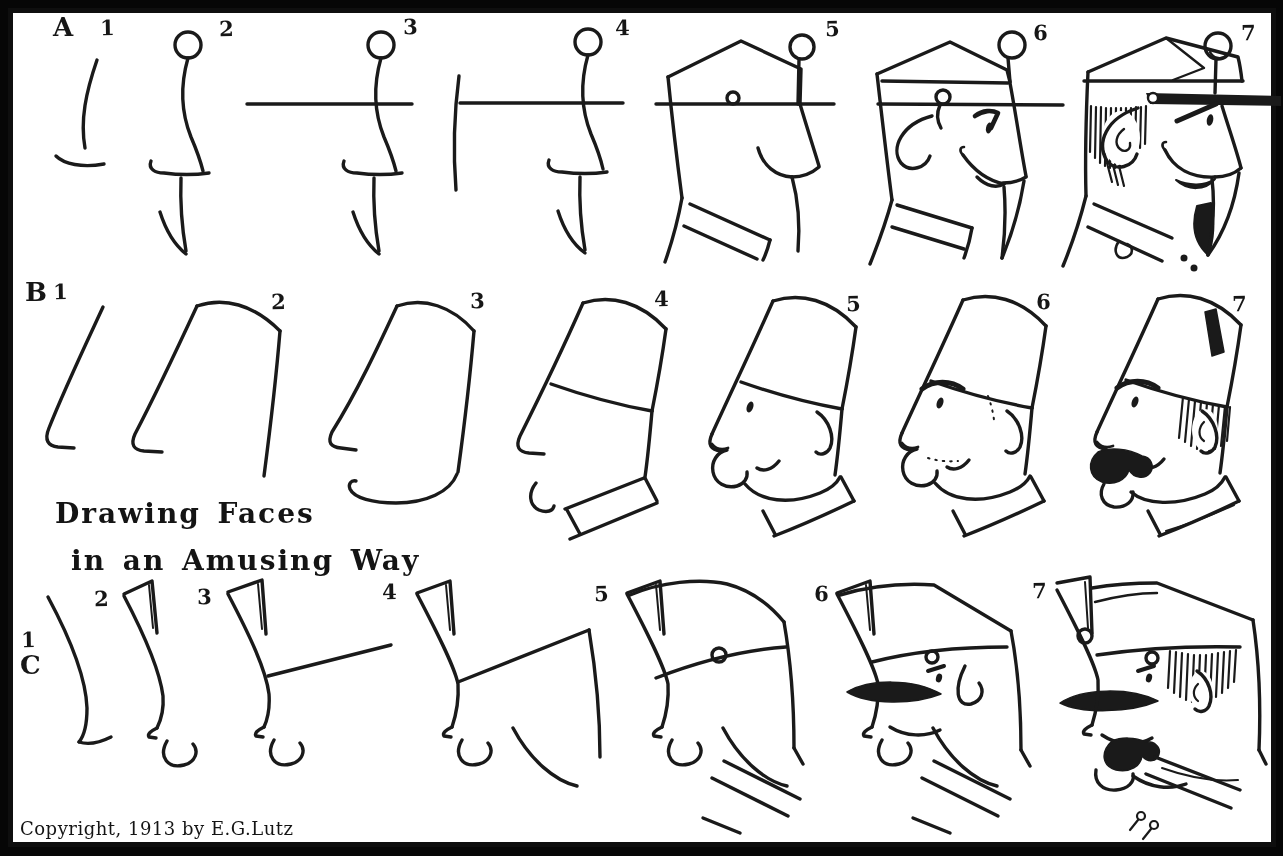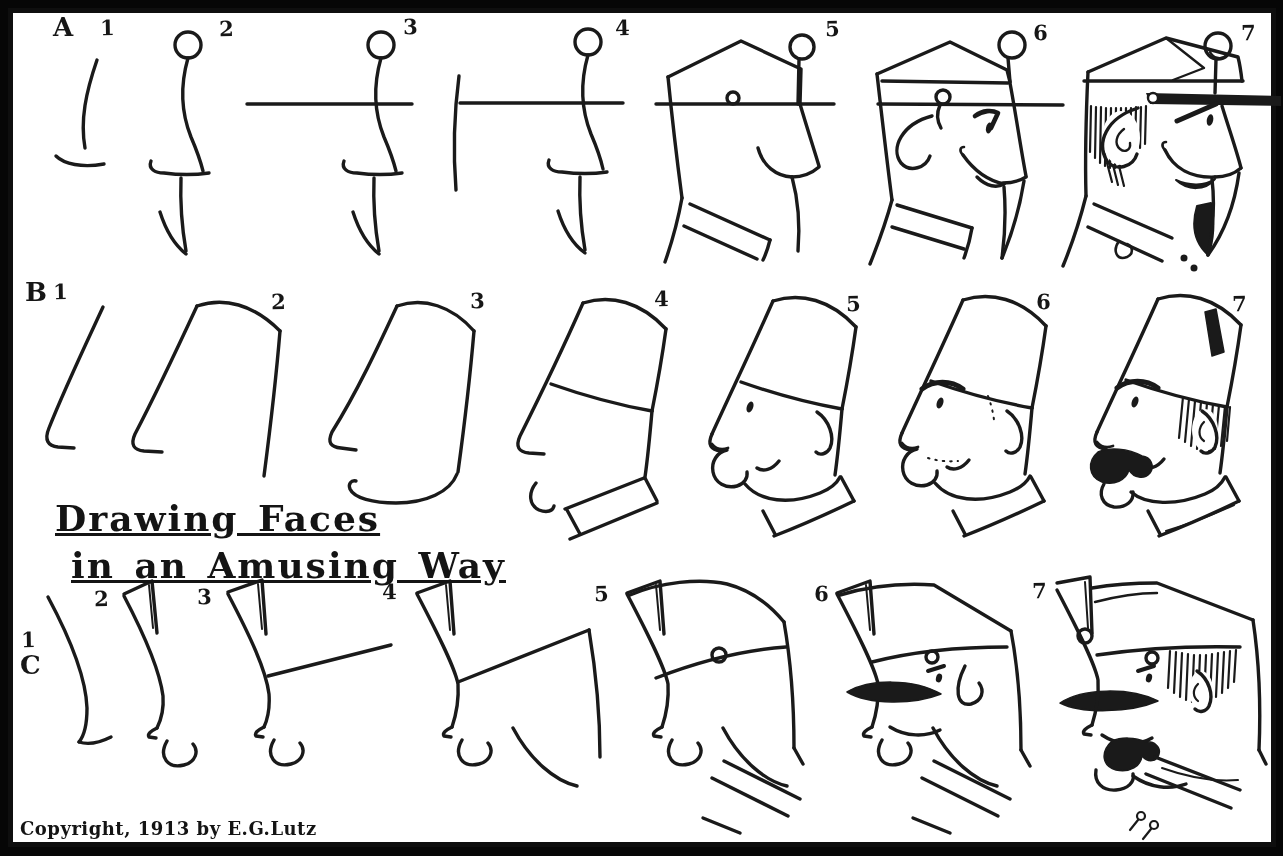--- a/index.html
+++ b/index.html
@@ -4,23 +4,23 @@
 <style>
   html,body{margin:0;padding:0;background:#050505;}
   #stage{position:relative;width:1283px;height:856px;background:#060606;overflow:hidden;
          font-family:"DejaVu Serif", serif;}
   #plate{position:absolute;left:8px;top:8px;right:7px;bottom:9px;background:#ffffff;
          border:5px solid #0e0e0e;box-sizing:border-box;}
   #drawing{position:absolute;left:0;top:0;}
   .num{position:absolute;font-size:21px;font-weight:700;color:#161616;line-height:1;
        letter-spacing:0;transform:rotate(-1deg);}
   .row-label{position:absolute;font-size:26px;font-weight:700;color:#161616;line-height:1;}
-  .title{position:absolute;color:#141414;font-size:36px;font-weight:700;
-         letter-spacing:2px;word-spacing:5px;line-height:1;text-decoration:underline;}
-  .copyright{position:absolute;left:20px;top:818px;font-size:18px;font-weight:700;
+  .title{position:absolute;color:#141414;font-size:28px;font-weight:700;
+         letter-spacing:2px;word-spacing:5px;line-height:1;}
+  .copyright{position:absolute;left:20px;top:818px;font-size:18px;font-weight:400;
          color:#141414;letter-spacing:0.5px;}
 </style>
 </head>
 <body>
 
 <div id="stage">
   <div id="plate"></div>
 
   <svg id="drawing" width="1283" height="856" viewBox="0 0 1283 856">
     <g stroke="#1a1a1a" fill="none" stroke-width="3.4" stroke-linecap="round" stroke-linejoin="round">

